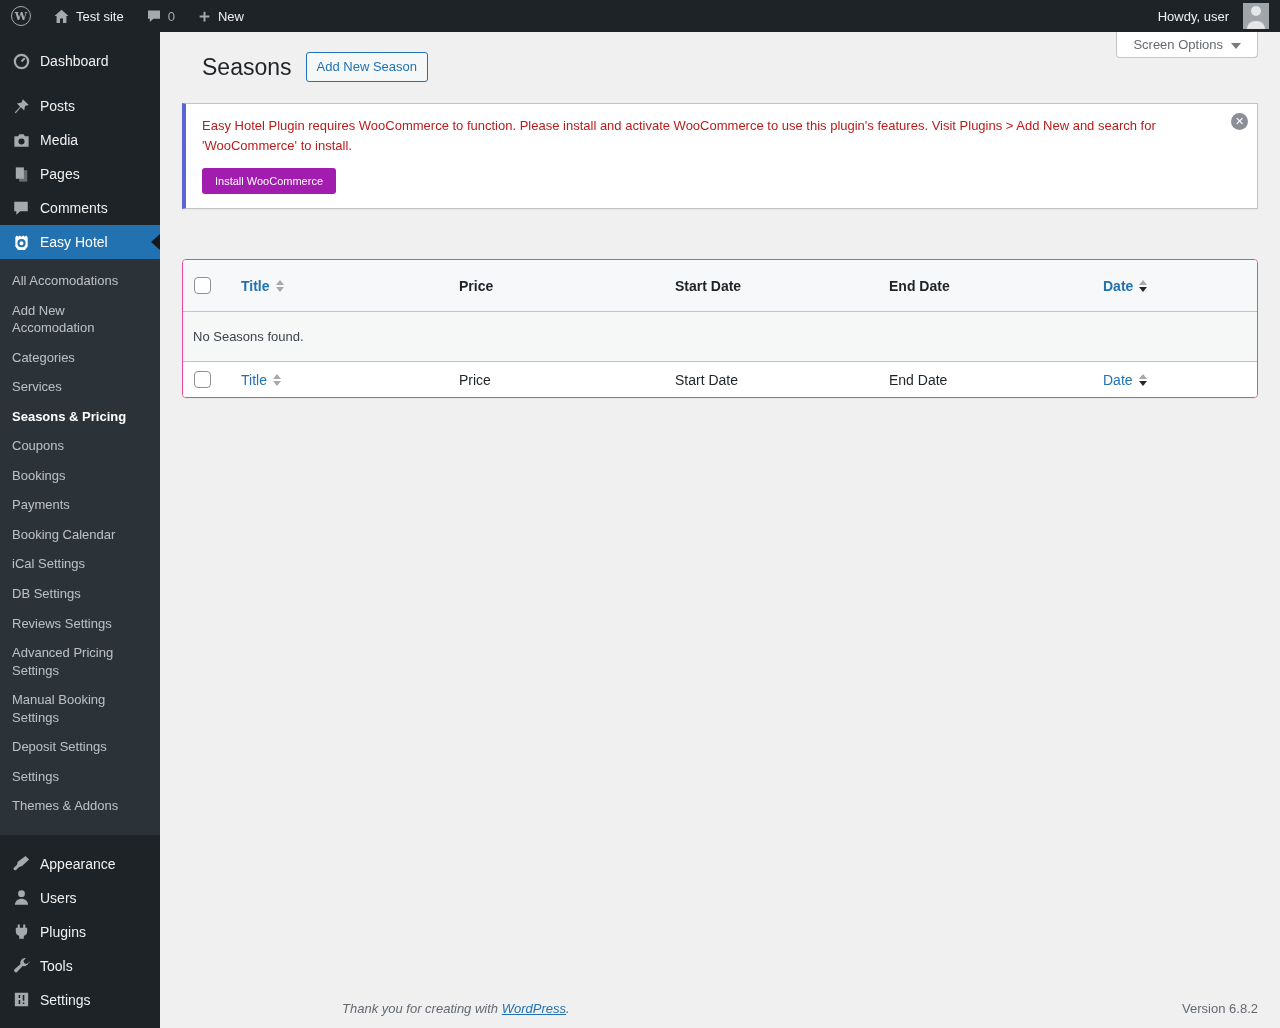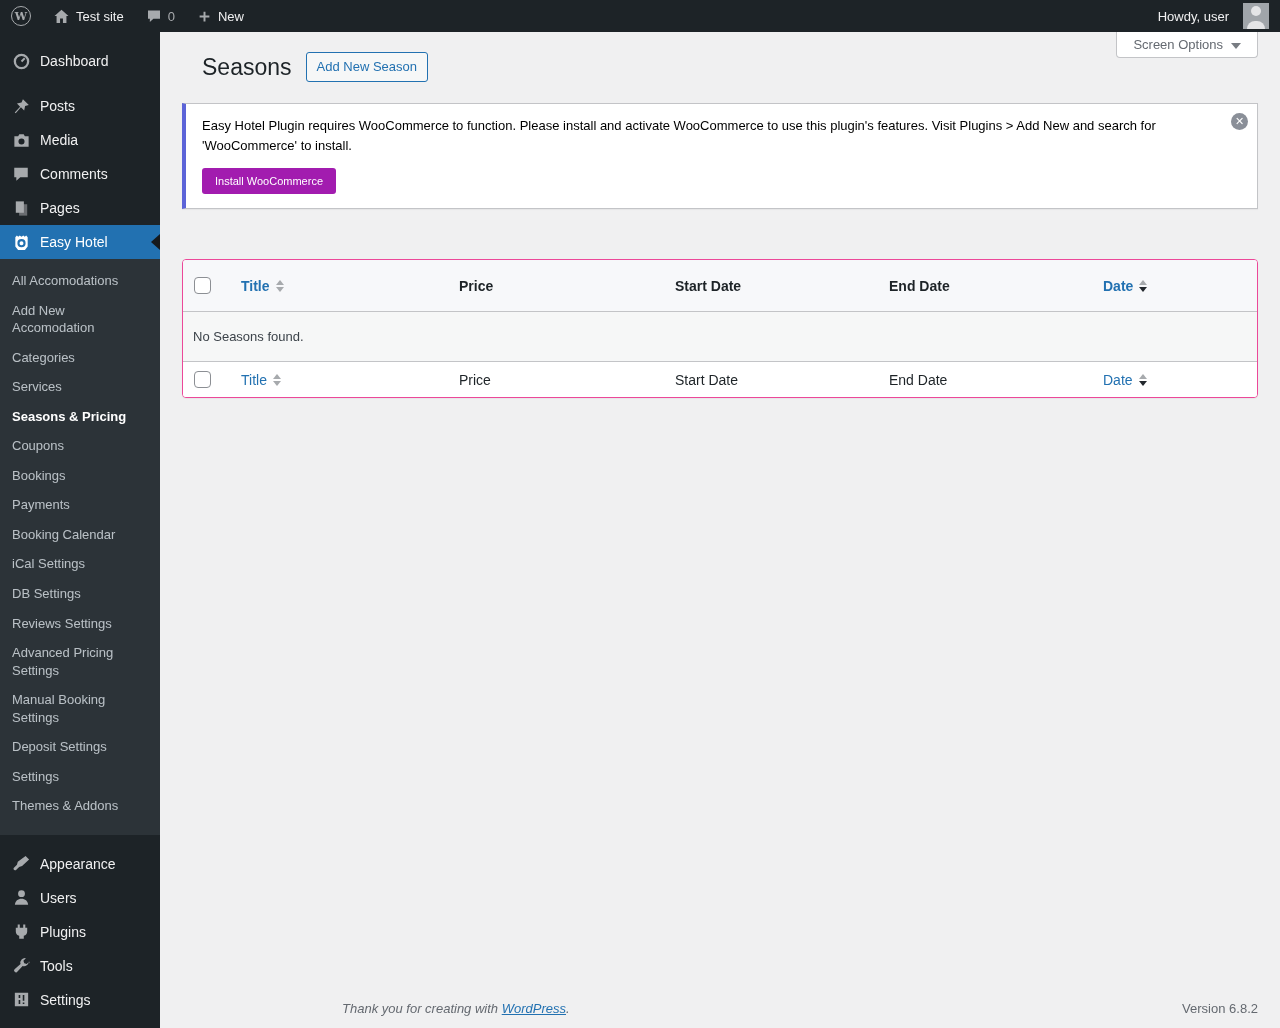--- a/index.html
+++ b/index.html
@@ -85,21 +85,21 @@
     border:1px solid #2271b1; border-radius:3px;
     padding:5px 10px; cursor:pointer; line-height:1.4;
   }
 
   .notice {
     margin-top:16px; background:#fff;
     border:1px solid #c3c4c7; border-left:4px solid #5c64d8;
     box-shadow:0 1px 1px rgba(0,0,0,.04);
     padding:12px 40px 14px 16px; position:relative;
   }
-  .notice p { font-size:13px; line-height:1.55; color:#000000; max-width:980px; }
+  .notice p { font-size:13px; line-height:1.55; color:#b91c1c; max-width:980px; }
   .notice .install-btn {
     margin-top:12px; display:inline-block;
     background:#a21caf; color:#fff; border:none; border-radius:3px;
     padding:7px 13px; font-size:11px; cursor:pointer;
     font-family:"Liberation Sans", sans-serif;
   }
   .notice-dismiss {
     position:absolute; top:9px; right:9px;
     width:17px; height:17px; border-radius:50%; background:#8a8f98;
     color:#fff; font-size:11px; font-weight:bold; line-height:17px;
@@ -209,34 +209,34 @@
     <div class="menu-item">
       <span class="mico">
         <svg width="19" height="19" viewBox="0 0 20 20" fill="currentColor">
             <path fill-rule="evenodd" d="M2.5 5.5h4l1.2-2h4.6l1.2 2h4v11h-15zM10 14.2a3.2 3.2 0 100-6.4 3.2 3.2 0 000 6.4z"></path>
           </svg>
       </span>
       <span>Media</span>
     </div>
     <div class="menu-item">
       <span class="mico">
-        <svg width="18" height="18" viewBox="0 0 20 20" fill="currentColor">
-            <path d="M2.5 3h15v10.5H9.2L4.8 17.4v-3.9H2.5z"></path>
-          </svg>
-      </span>
-      <span>Comments</span>
-    </div>
-    <div class="menu-item">
-      <span class="mico">
         <svg width="19" height="19" viewBox="0 0 20 20" fill="currentColor">
             <path d="M7.5 5.5h8.5v12H7.5z" opacity=".55"></path>
             <path d="M4 2.5h8.5v12H4z"></path>
           </svg>
       </span>
       <span>Pages</span>
+    </div>
+    <div class="menu-item">
+      <span class="mico">
+        <svg width="18" height="18" viewBox="0 0 20 20" fill="currentColor">
+            <path d="M2.5 3h15v10.5H9.2L4.8 17.4v-3.9H2.5z"></path>
+          </svg>
+      </span>
+      <span>Comments</span>
     </div>
     <div class="menu-item active">
       <span class="mico">
         <svg width="19" height="19" viewBox="0 0 20 20" fill="currentColor">
             <path fill-rule="evenodd" d="M3.5 4.5l1.6-2 1.5 1.4L8.1 2.5 10 3.9l1.9-1.4 1.5 1.4 1.5-1.4 1.6 2v9.7L13.6 18H6.4l-2.9-3.8zM10 15a4.3 4.3 0 100-8.6A4.3 4.3 0 0010 15zm0-2.2a2.1 2.1 0 110-4.2 2.1 2.1 0 010 4.2z"></path>
           </svg>
       </span>
       <span>Easy Hotel</span>
       <span class="current-arrow"></span>
     </div>

